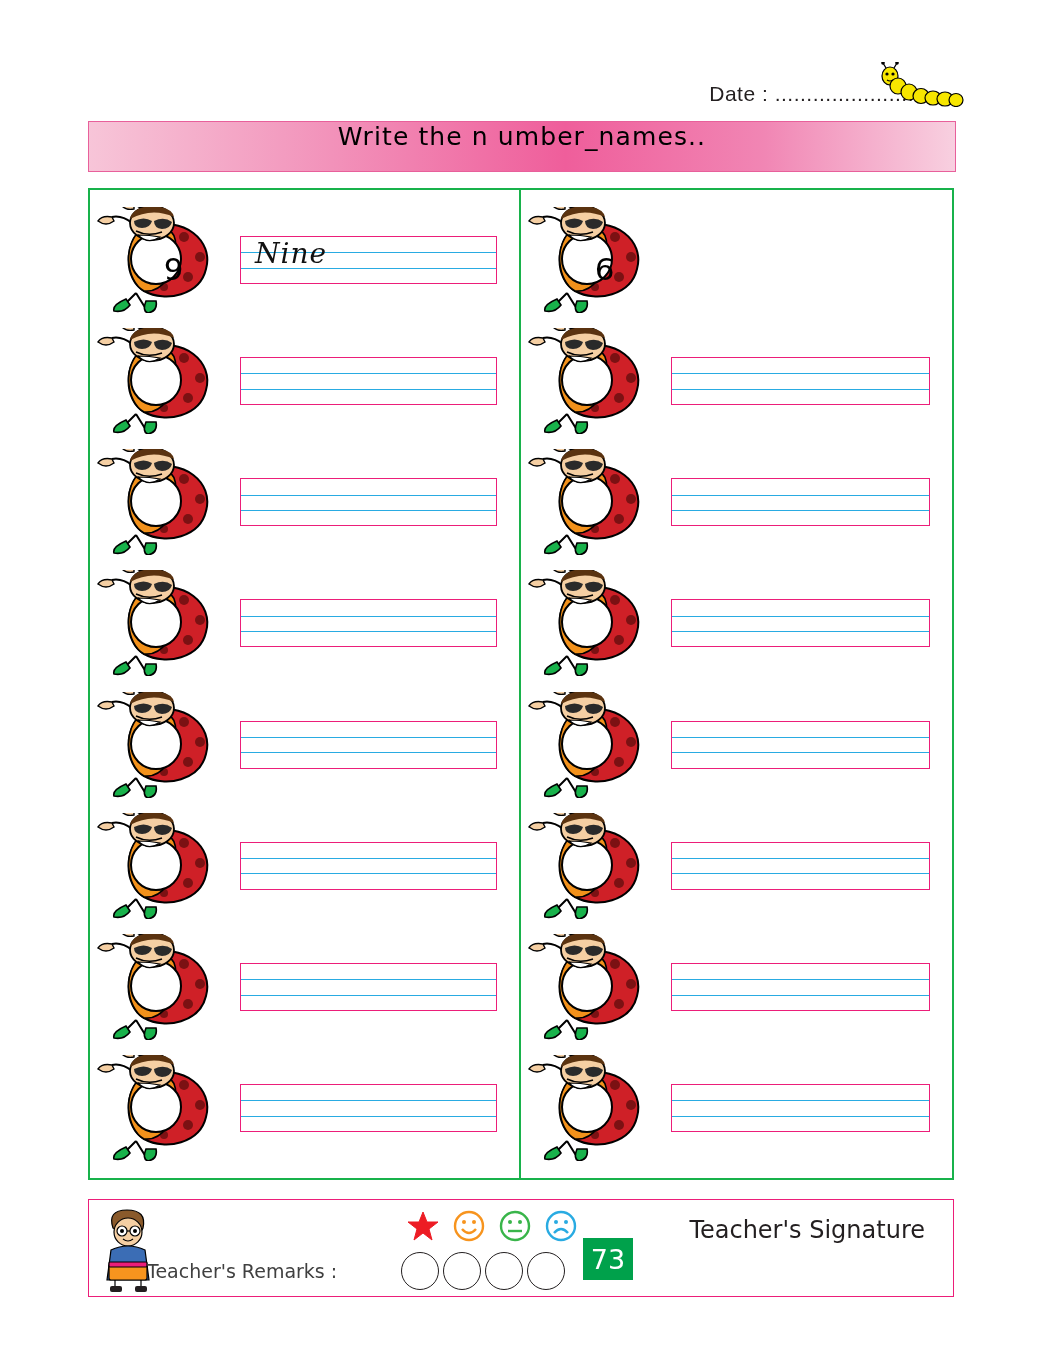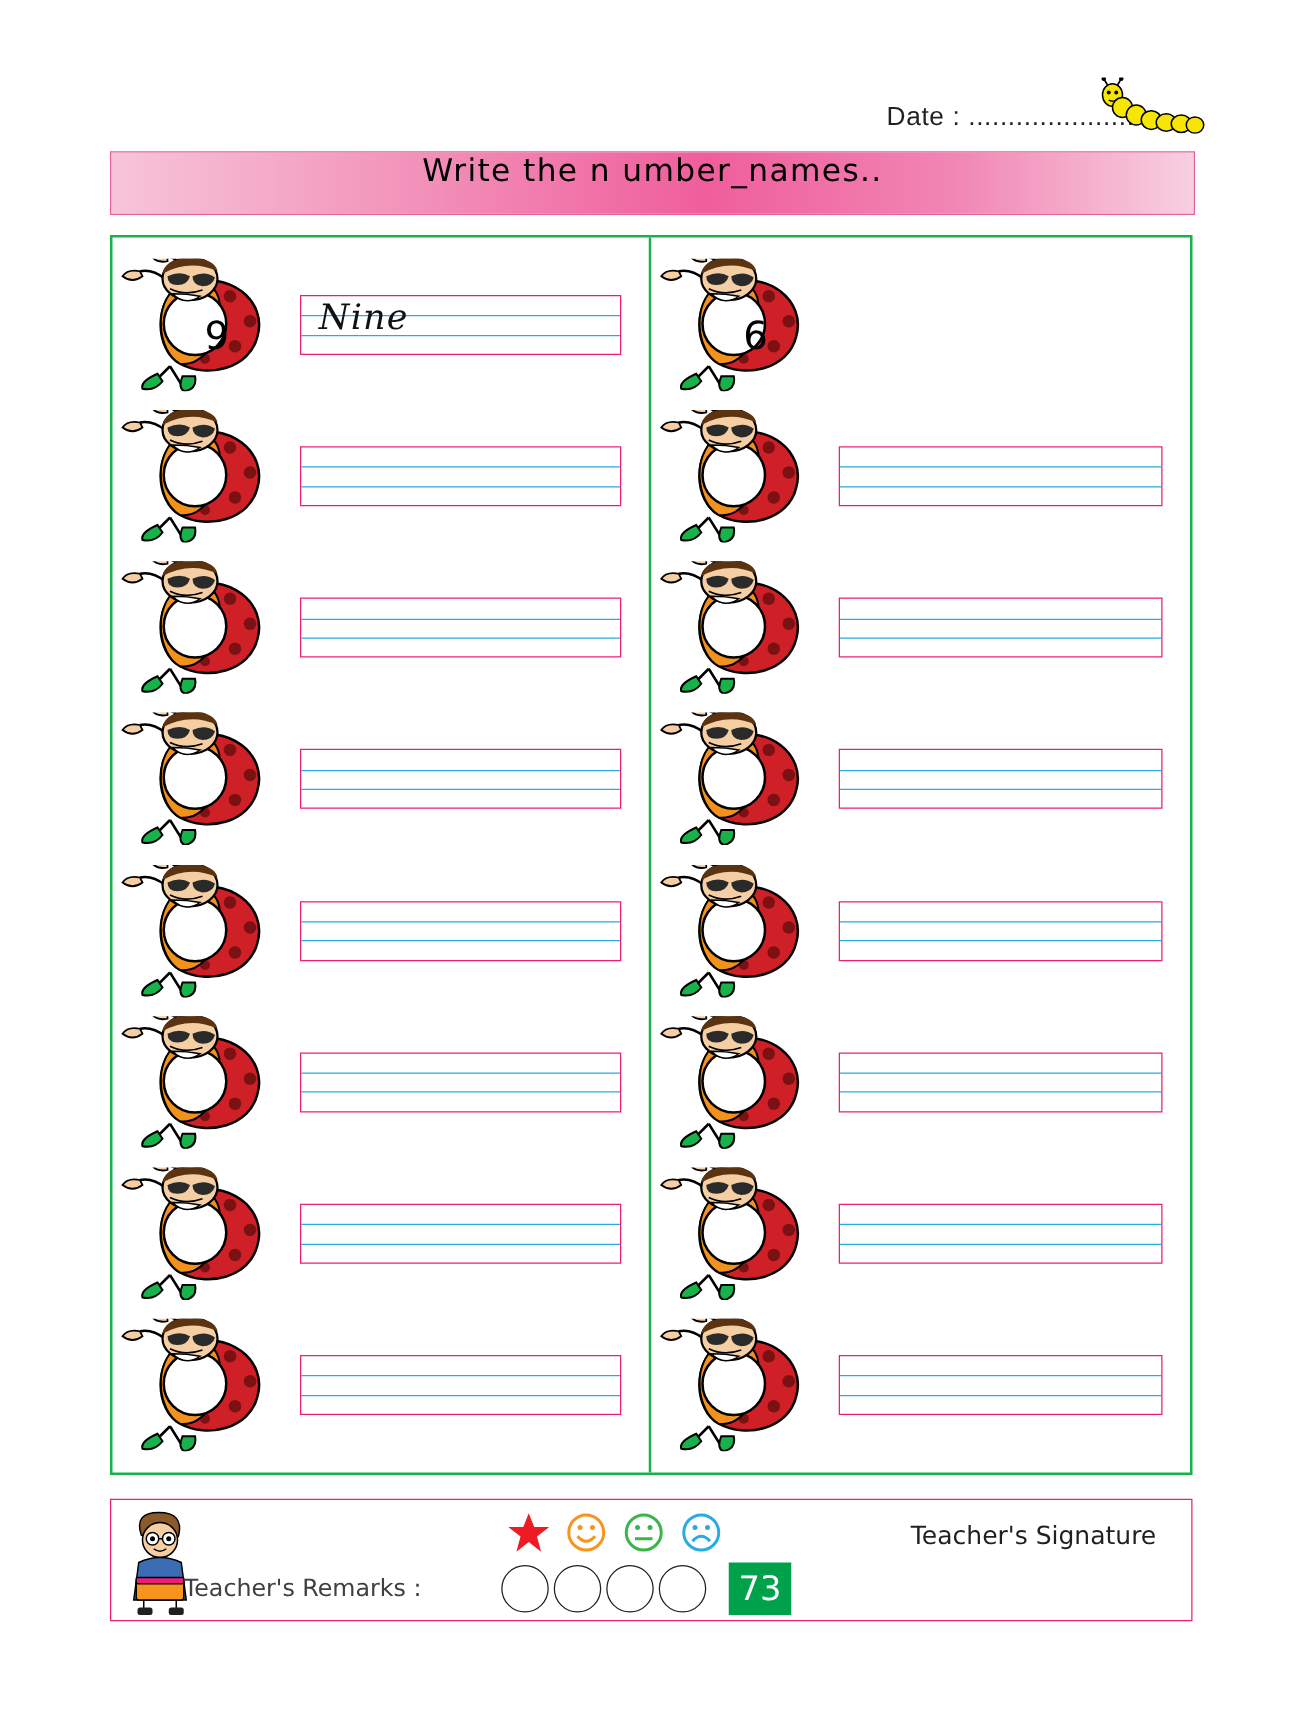--- a/index.html
+++ b/index.html
@@ -206,36 +206,36 @@
     width: 38px;
     height: 38px;
     border-radius: 50%;
     border: 1.6px solid #231f20;
     background: #fff;
     box-sizing: border-box;
   }
   .page-number {
     position: absolute;
     left: 494px;
-    top: 50px;
+    top: 38px;
     width: 50px;
     height: 42px;
     background: #00a14b;
     color: #fff;
     font-family: "DejaVu Sans", sans-serif;
     font-size: 27px;
     display: flex;
     align-items: center;
     justify-content: center;
   }
   .teacher-sign {
     position: absolute;
     right: 28px;
     top: 16px;
-    font-size: 20px;
+    font-size: 24px;
     color: #231f20;
     font-family: "DejaVu Sans", sans-serif;
   }
 </style>
 </head>
 <body>
 
 <div class="date-row">
   <span class="date-label">Date : ............................</span>
 </div>

